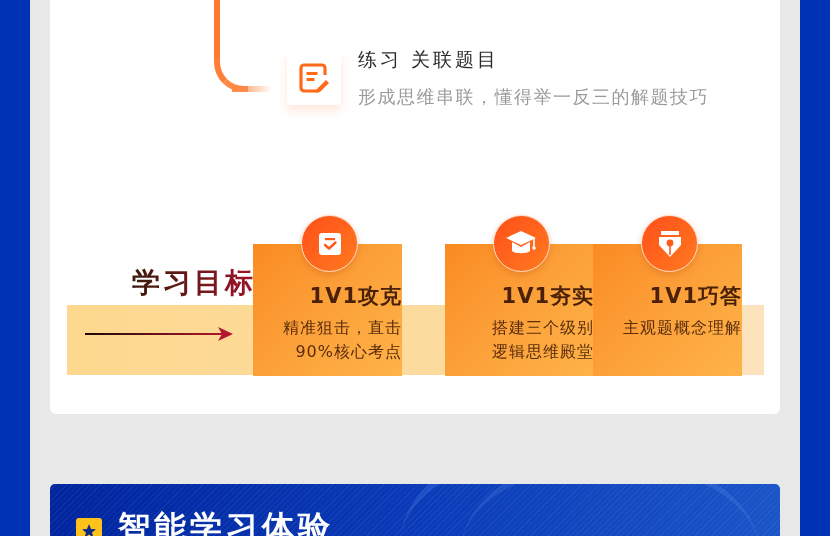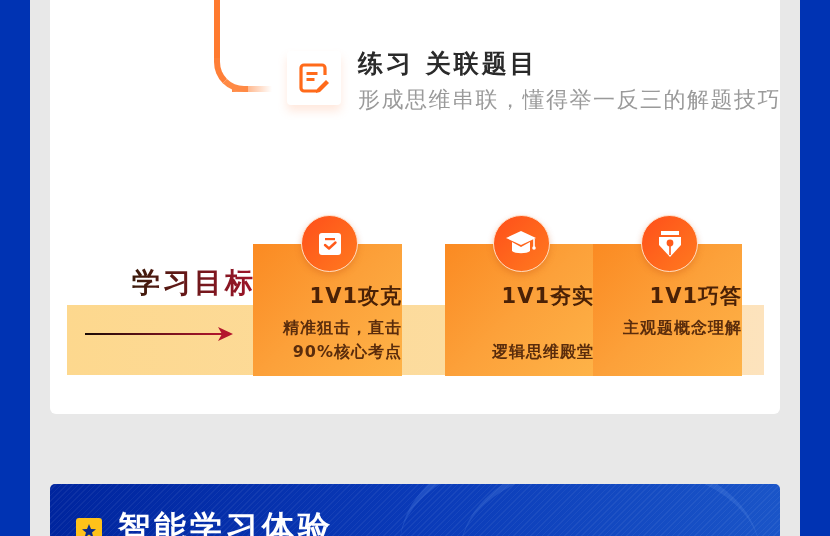--- a/index.html
+++ b/index.html
@@ -31,26 +31,26 @@
       background: #ff7a2f;
     }
     .practice-icon-box {
       position: absolute; left: 287px; top: 51px; width: 54px; height: 54px;
       background: #fff; border-radius: 4px;
       box-shadow: 0 6px 10px rgba(255, 150, 100, 0.22);
       display: flex; align-items: center; justify-content: center;
     }
     .practice-title {
       position: absolute; left: 358px; top: 47px;
-      font-size: 25px; font-weight: bold; color: #2a2a2a; letter-spacing: 3px;
+      font-size: 19px; font-weight: normal; color: #2a2a2a; letter-spacing: 3px;
       white-space: nowrap;
     }
     .practice-desc {
       position: absolute; left: 358px; top: 85px;
-      font-size: 22px; color: #9a9a9a; letter-spacing: 1.5px; white-space: nowrap;
+      font-size: 18px; color: #9a9a9a; letter-spacing: 1.5px; white-space: nowrap;
     }
     .goal-band {
       position: absolute; left: 67px; top: 305px; width: 697px; height: 70px;
       background: linear-gradient(90deg, #fdd88e 0%, #fcdca0 60%, #fde3bd 100%);
     }
     .goal-title {
       position: absolute; left: 88px; top: 264px;
       font-size: 28px; font-weight: bold; letter-spacing: 3px; white-space: nowrap;
       background: linear-gradient(90deg, #3a1a0a, #a0152a);
       -webkit-background-clip: text; background-clip: text; color: transparent; margin-left: 44px;
@@ -71,21 +71,21 @@
       box-shadow: 0 3px 6px rgba(200, 80, 20, 0.3);
       display: flex; align-items: center; justify-content: center;
     }
     .feature-card .f-title {
       position: absolute; left: 0; right: 0; top: 38px;
       font-size: 21px; font-weight: bold; color: #4a2106; letter-spacing: 1px;
       white-space: nowrap;
     }
     .feature-card .f-line {
       position: absolute; left: 0; right: 0;
-      font-size: 16px; color: #5a2c0c; letter-spacing: 1px; white-space: nowrap; font-weight: bold;
+      font-size: 16px; color: #5a2c0c; letter-spacing: 1px; white-space: nowrap;
     }
     .feature-card .f-line.l1 { top: 74px; }
     .feature-card .f-line.l2 { top: 98px; }
     .banner {
       position: absolute; left: 50px; top: 484px; width: 730px; height: 60px;
       border-radius: 5px 5px 0 0; overflow: hidden;
       background:
         repeating-linear-gradient(135deg, rgba(255,255,255,0.05) 0 1px, transparent 1px 4px),
         linear-gradient(90deg, #00259e 0%, #0a3ab8 50%, #1a55c8 100%);
     }
@@ -162,20 +162,21 @@
 <div class="feature-card" style="left:423px;margin-left:22px;">
   <div class="icon-circle">
     <svg width="34" height="30" viewBox="0 0 34 30">
       <path d="M1 9 L16 2 L31 9 L16 16 Z" fill="#ffffff"></path>
       <path d="M7 13 V22 C10 25 22 25 25 22 V13 L16 18 Z" fill="#ffffff"></path>
       <path d="M29 10 V18" stroke="#ffffff" stroke-width="1.6"></path>
       <circle cx="29" cy="19" r="1.8" fill="#ffffff"></circle>
     </svg>
   </div>
   <div class="f-title">1V1夯实</div>
+  <div class="f-line l1">搭建三个级别</div>
   <div class="f-line l2">逻辑思维殿堂</div>
 </div>
 
 <div class="feature-card" style="left:593px;">
   <div class="icon-circle">
     <svg width="28" height="30" viewBox="0 0 28 30">
       <rect x="5" y="2" width="18" height="4" fill="#ffffff"></rect>
       <path d="M3 8 H25 V16 L14 28 L3 16 Z" fill="#ffffff"></path>
       <circle cx="14" cy="14" r="3.4" fill="#ff5a1a"></circle>
       <rect x="13.2" y="16" width="1.6" height="10" fill="#ff5a1a"></rect>

